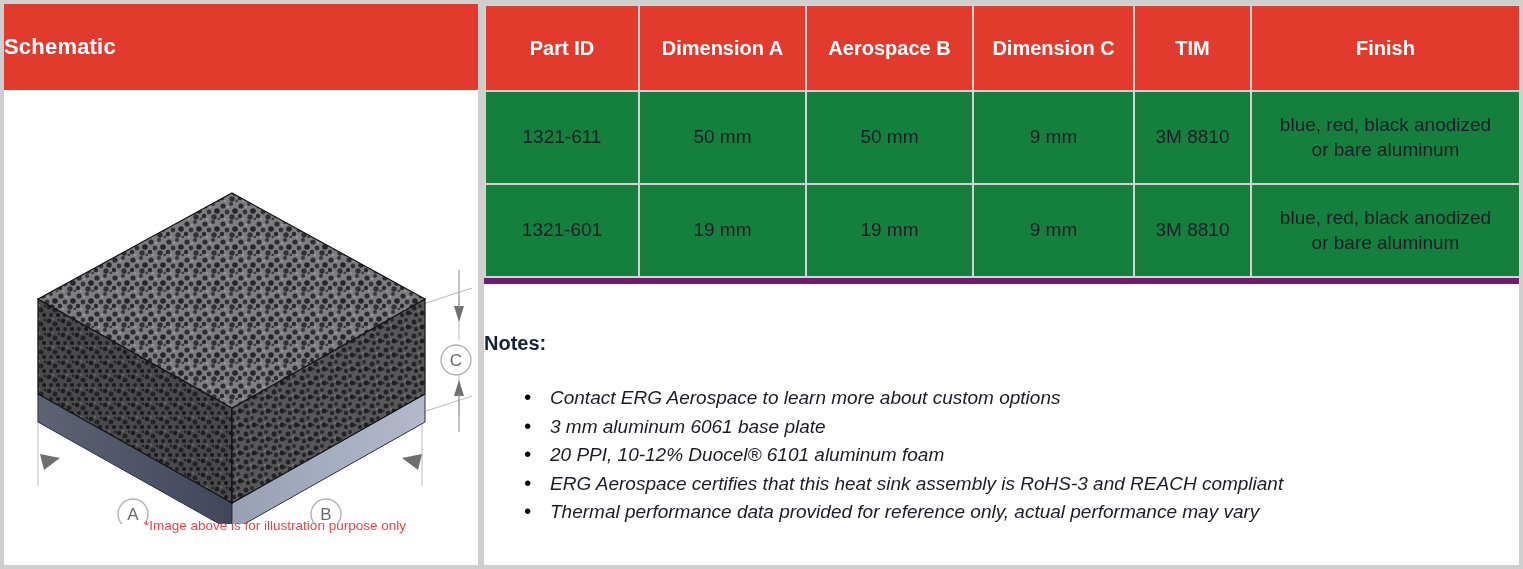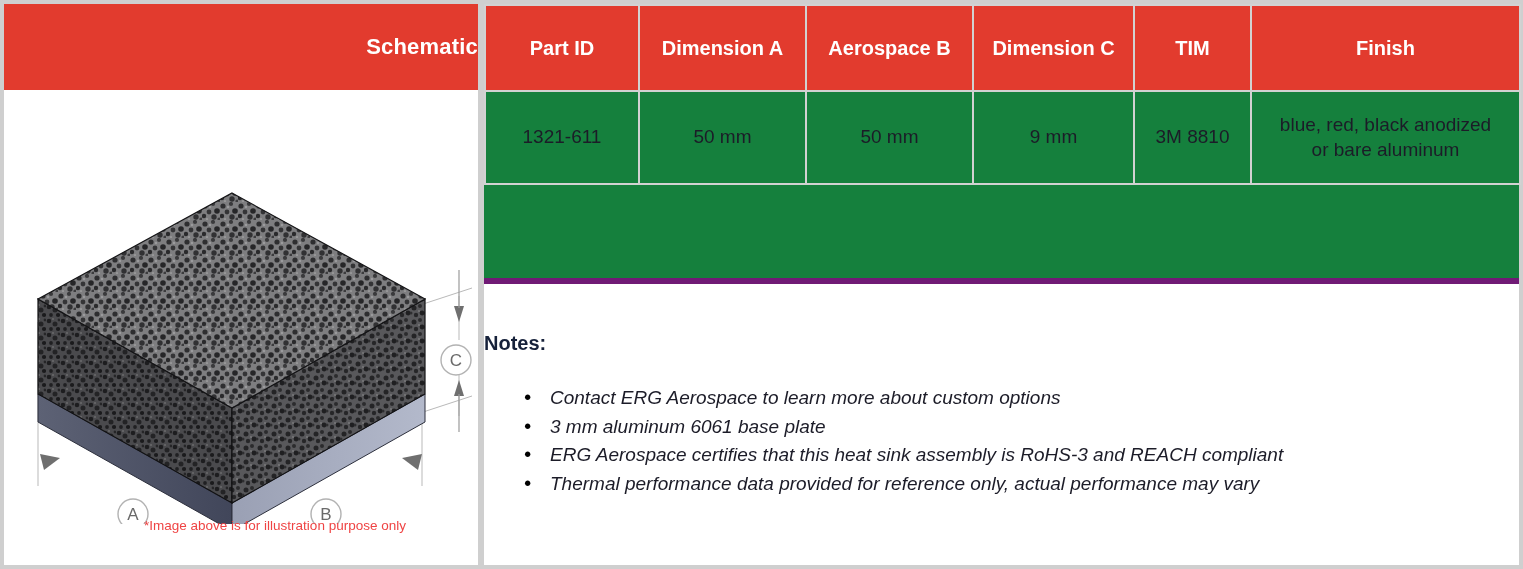--- a/index.html
+++ b/index.html
@@ -32,21 +32,21 @@
     box-sizing: border-box;
   }
   .left-header {
     position: absolute;
     left: 0; top: 0;
     width: 474px;
     height: 86px;
     background: var(--accent, #e23b2e);
     display: flex;
     align-items: center;
-    justify-content: flex-end;
+    justify-content: flex-start;
     box-sizing: border-box;
   }
   .left-header-label {
     color: #ffffff;
     font-size: 22px;
     font-weight: bold;
     letter-spacing: .2px;
   }
   .left-body {
     position: absolute;
@@ -319,27 +319,39 @@
           <td>1321-611</td>
           <td>50 mm</td>
           <td>50 mm</td>
           <td>9 mm</td>
           <td>3M 8810</td>
           <td>
             <span>blue, red, black anodized</span><br>
             <span>or bare aluminum</span>
           </td>
         </tr>
+        <tr>
+          <td>1321-601</td>
+          <td>19 mm</td>
+          <td>19 mm</td>
+          <td>9 mm</td>
+          <td>3M 8810</td>
+          <td>
+            <span>blue, red, black anodized</span><br>
+            <span>or bare aluminum</span>
+          </td>
+        </tr>
       </tbody>
     </table>
 
     <div class="notes">
       <div class="notes-title">Notes:</div>
       <ul class="notes-list">
         <li>Contact ERG Aerospace to learn more about custom options</li>
         <li>3 mm aluminum 6061 base plate</li>
+        <li>20 PPI, 10-12% Duocel® 6101 aluminum foam</li>
         <li>ERG Aerospace certifies that this heat sink assembly is RoHS-3 and REACH compliant</li>
         <li>Thermal performance data provided for reference only, actual performance may vary</li>
       </ul>
     </div>
 
   </div>
 </div>
 
 </body></html>

